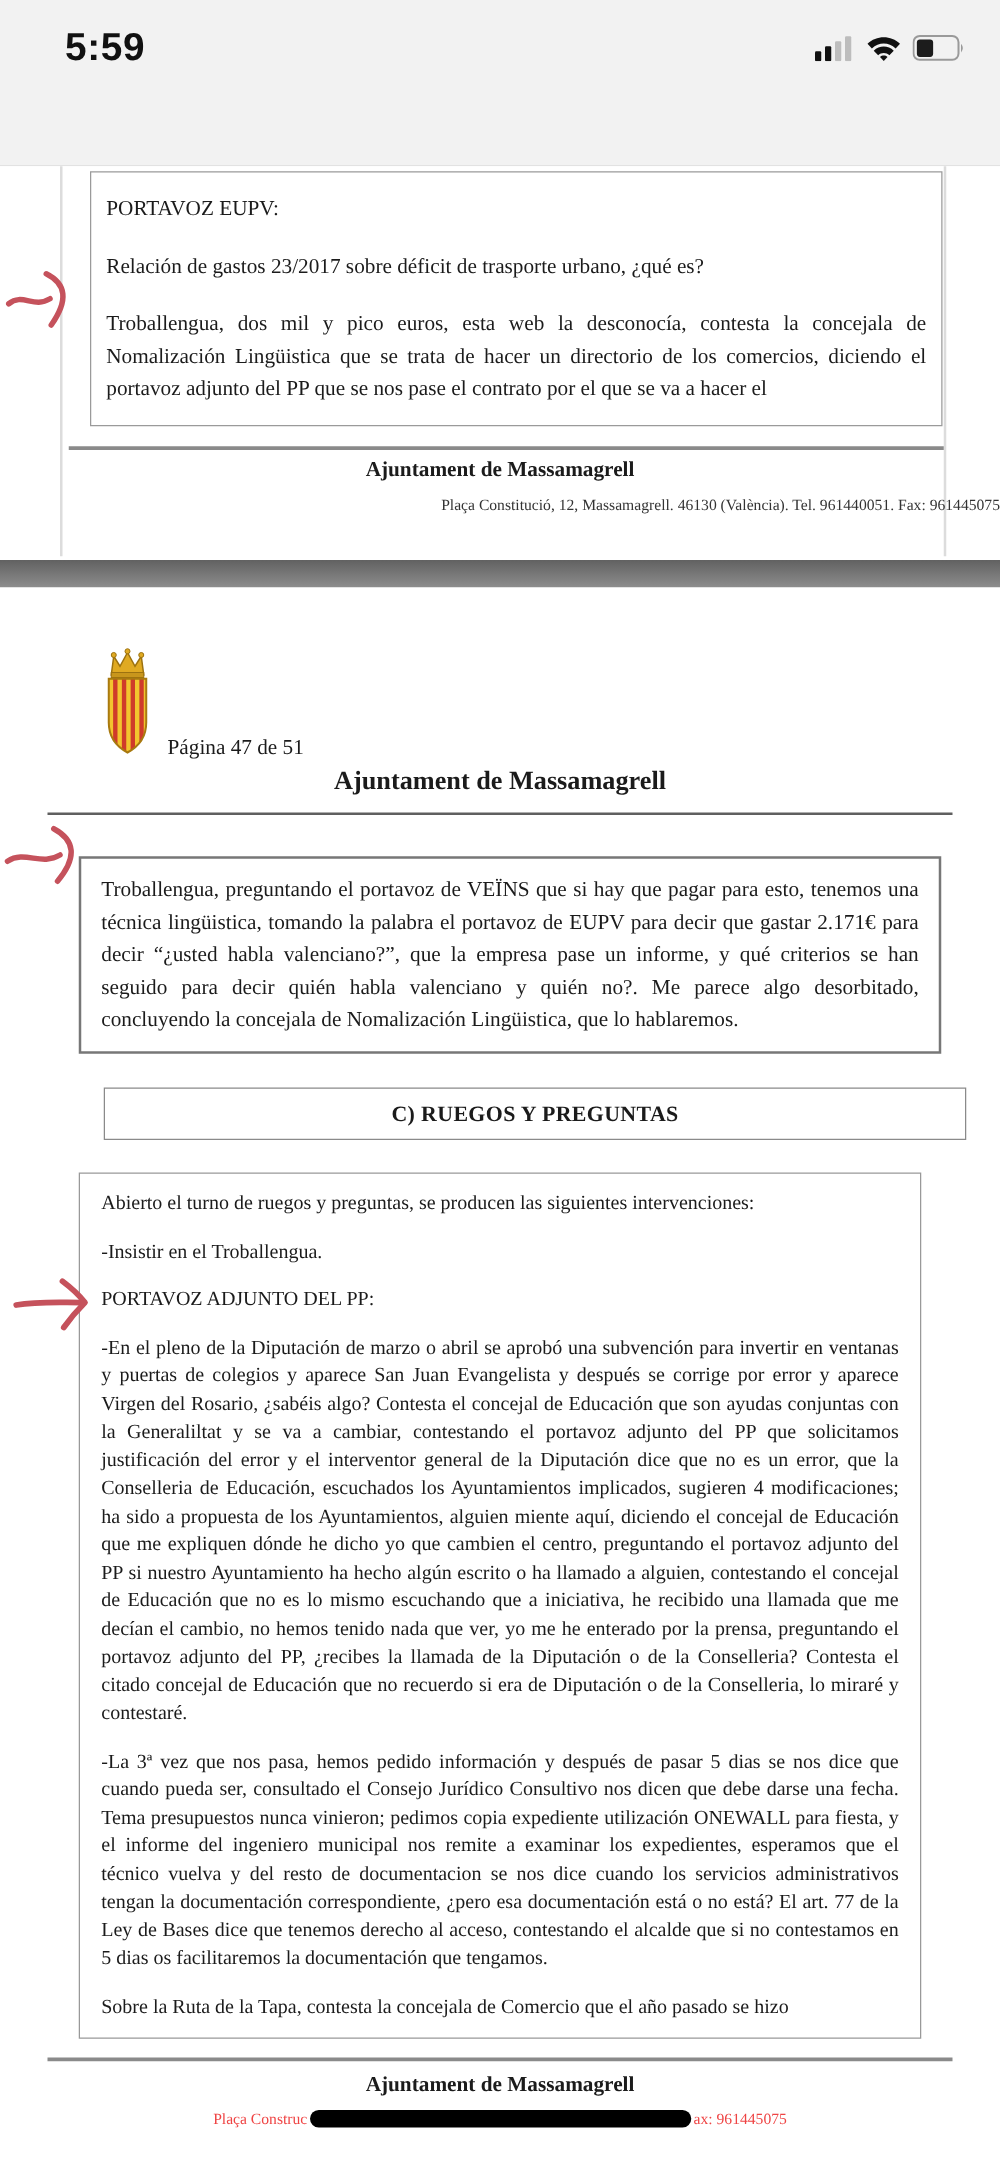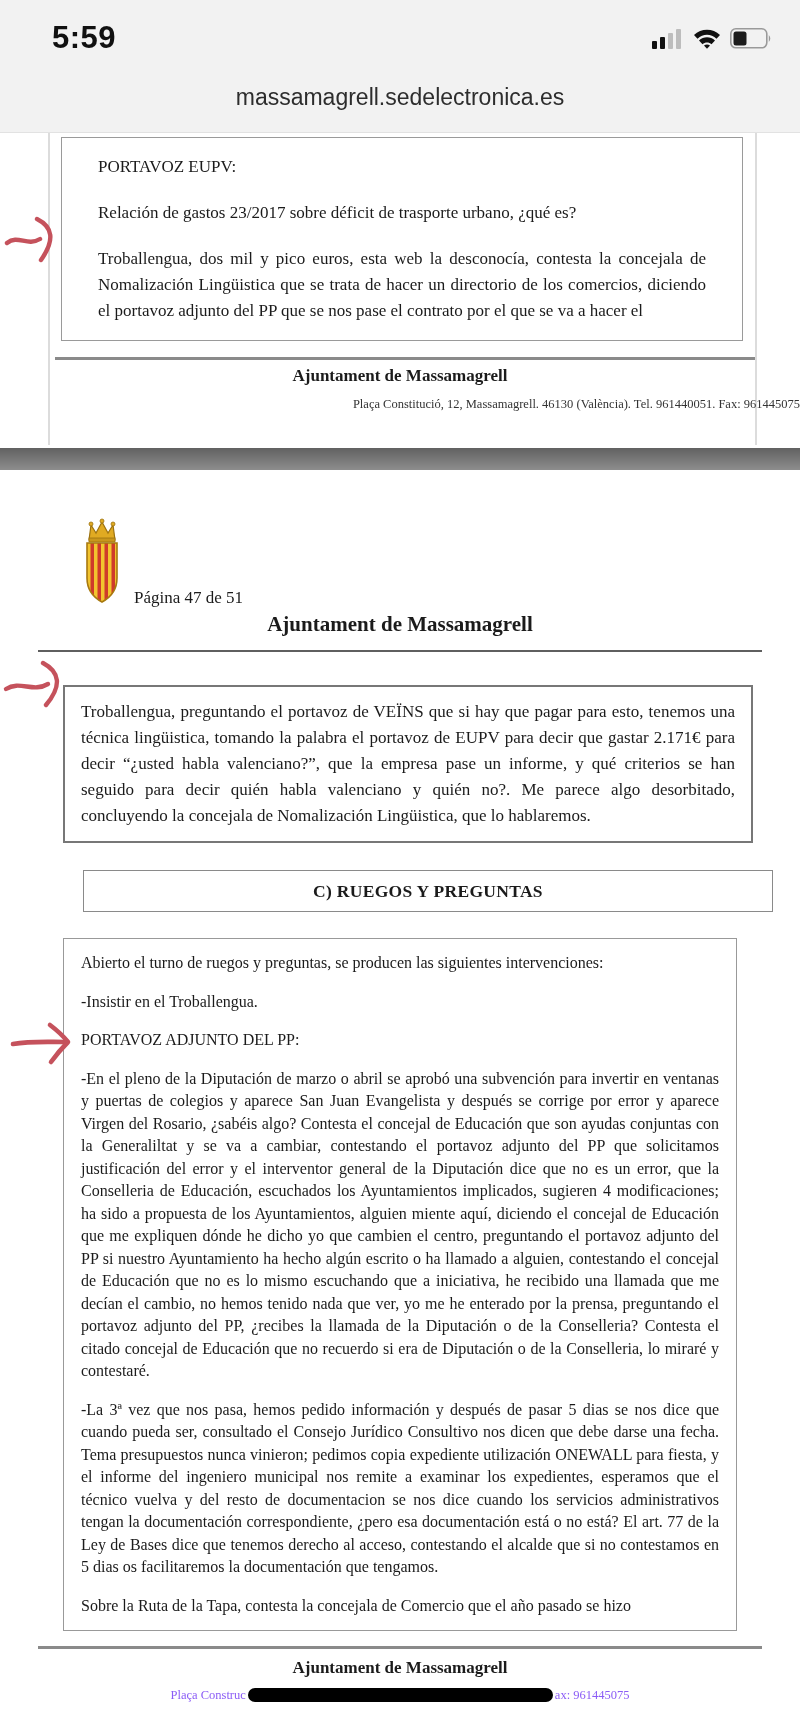--- a/index.html
+++ b/index.html
@@ -21,23 +21,23 @@
   .url-text {
     position:absolute; top:84px; left:0; width:800px; text-align:center;
     font-family:"Liberation Sans", sans-serif; font-size:23px; color:#2d2d2d;
   }
 
   
   .page1 { position:absolute; top:133px; left:0; width:800px; height:315px; background:#fff; }
   .pdf-edge { position:absolute; top:0; width:2px; height:312px; background:#dcdcdc; }
   .pdf-edge.left { left:48px; } .pdf-edge.right { left:755px; }
   .doc-box1 {
-    position:absolute; left:61px; top:4px; width:682px;
+    position:absolute; left:72px; top:4px; width:682px;
     border:1.5px solid #9a9a9a; background:#fff;
-    padding:16px 36px; font-size:17px; line-height:26px;
+    padding:16px 12px; font-size:17px; line-height:26px;
   }
   .doc-box1 .spk { margin-bottom:20px; }
   .doc-box1 .qst { margin-bottom:20px; }
   .doc-box1 .ans { text-align:justify; }
 
   .footer1-line { position:absolute; left:55px; top:224px; width:700px; height:2.5px; background:#8a8a8a; }
   .footer1-title { position:absolute; top:233px; left:0; width:800px; text-align:center; font-weight:700; font-size:17px; }
   .footer1-addr  { position:absolute; top:264px; left:0; width:800px; text-align:right; font-size:12.5px; color:#333; }
 
   
@@ -65,21 +65,21 @@
   }
   .flow2 { position:absolute; top:468px; left:0; width:800px; }
   .body-box {
     margin:0 63px; border:1.5px solid #999; padding:13px 17px;
     font-size:16px; line-height:22.5px; text-align:justify;
   }
   .body-box p { margin-bottom:16px; }
   .body-box p:last-child { margin-bottom:0; }
   .footer2-line { margin:15px 38px 0 38px; height:2.5px; background:#8a8a8a; }
   .footer2-title { margin-top:9px; text-align:center; font-weight:700; font-size:17px; }
-  .footer2-addr { margin-top:10px; text-align:center; font-size:12.5px; color:#8b5cf6; white-space:nowrap; }
+  .footer2-addr { margin-top:10px; text-align:center; font-size:12.5px; color:#ef4444; white-space:nowrap; }
   .redaction-bar {
     display:inline-block; vertical-align:middle; width:305px; height:14px;
     background:#000; border-radius:7px; margin:0 2px 3px 2px;
   }
 
   
   .arrow { position:absolute; }
   .a1 { left:4px;  top:212px; }
   .a2 { left:2px;  top:656px; }
   .a3 { left:8px;  top:1016px; }
@@ -108,21 +108,20 @@
       </span>
       <span>
         <svg width="42" height="21" viewBox="0 0 42 21">
           <rect x="0.8" y="0.8" width="36" height="19" rx="5" fill="none" stroke="#9a9a9a" stroke-width="1.6"></rect>
           <rect x="3.5" y="3.5" width="13" height="14" rx="2.5" fill="#1c1c1c"></rect>
           <path d="M38.8 7 q3 3.5 0 7 Z" fill="#9a9a9a"></path>
         </svg>
       </span>
     </div>
   </div>
-  <div class="url-text">massamagrell.sedelectronica.es</div>
 </div>
 
 <div class="page1">
   <div class="pdf-edge left"></div>
   <div class="pdf-edge right"></div>
 
   <div class="doc-box1">
     <div class="spk">PORTAVOZ EUPV:</div>
     <div class="qst">Relación de gastos 23/2017 sobre déficit de trasporte urbano, ¿qué es?</div>
     <div class="ans">Troballengua, dos mil y pico euros, esta web la desconocía, contesta la concejala de Nomalización Lingüistica que se trata de hacer un directorio de los comercios, diciendo el portavoz adjunto del PP que se nos pase el contrato por el que se va a hacer el</div>

